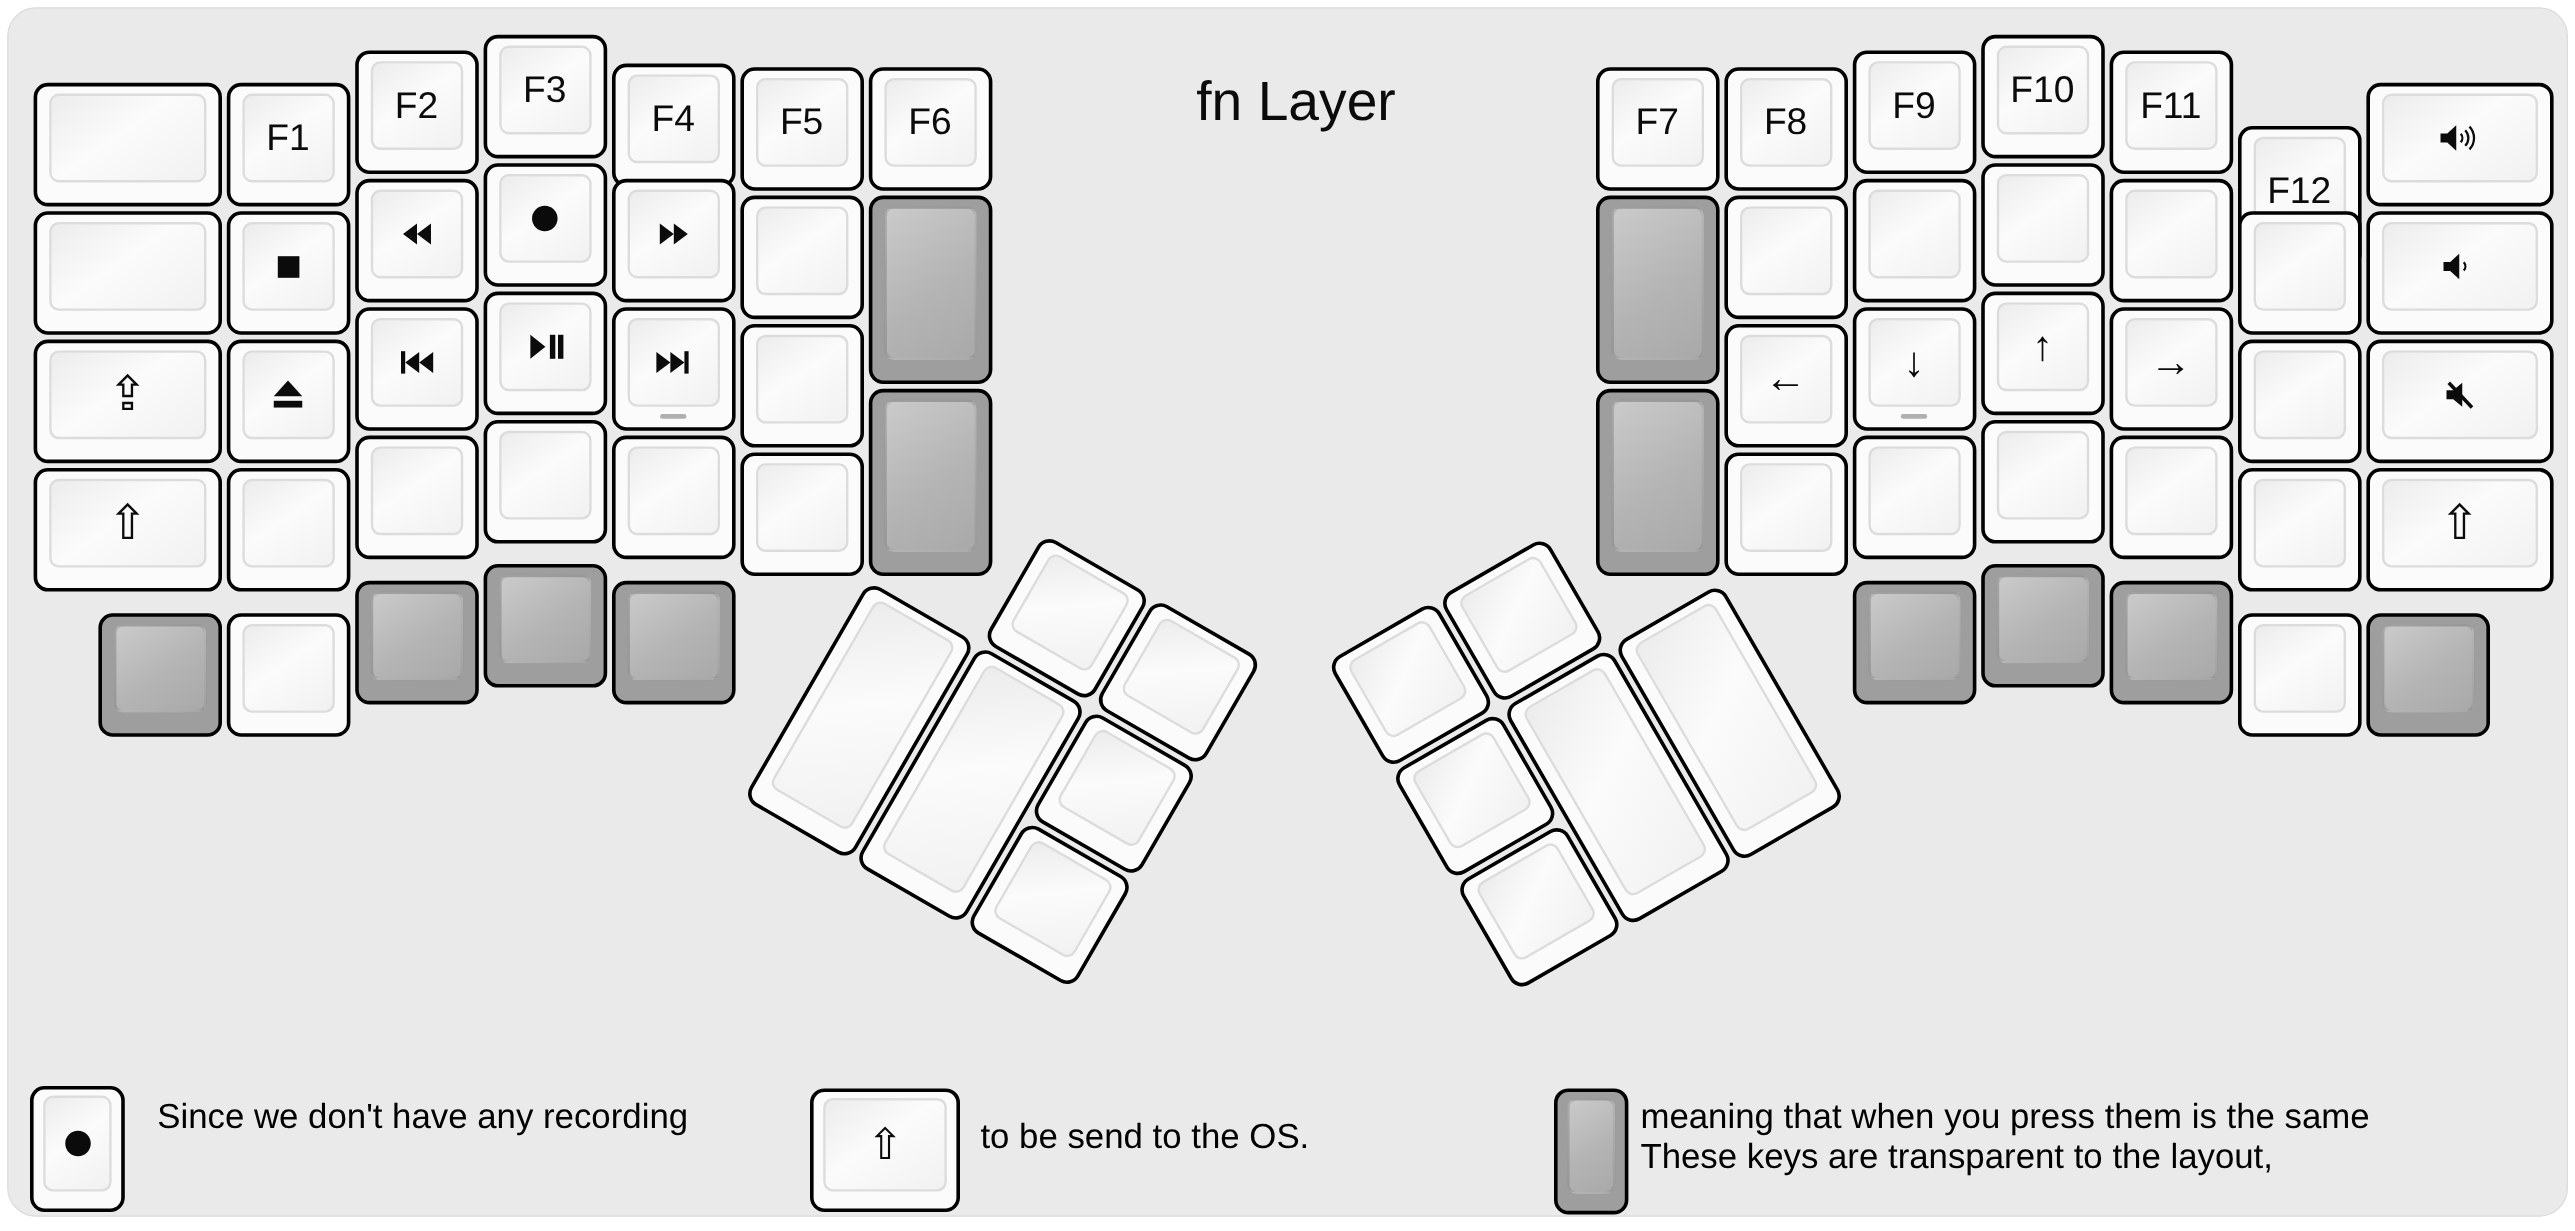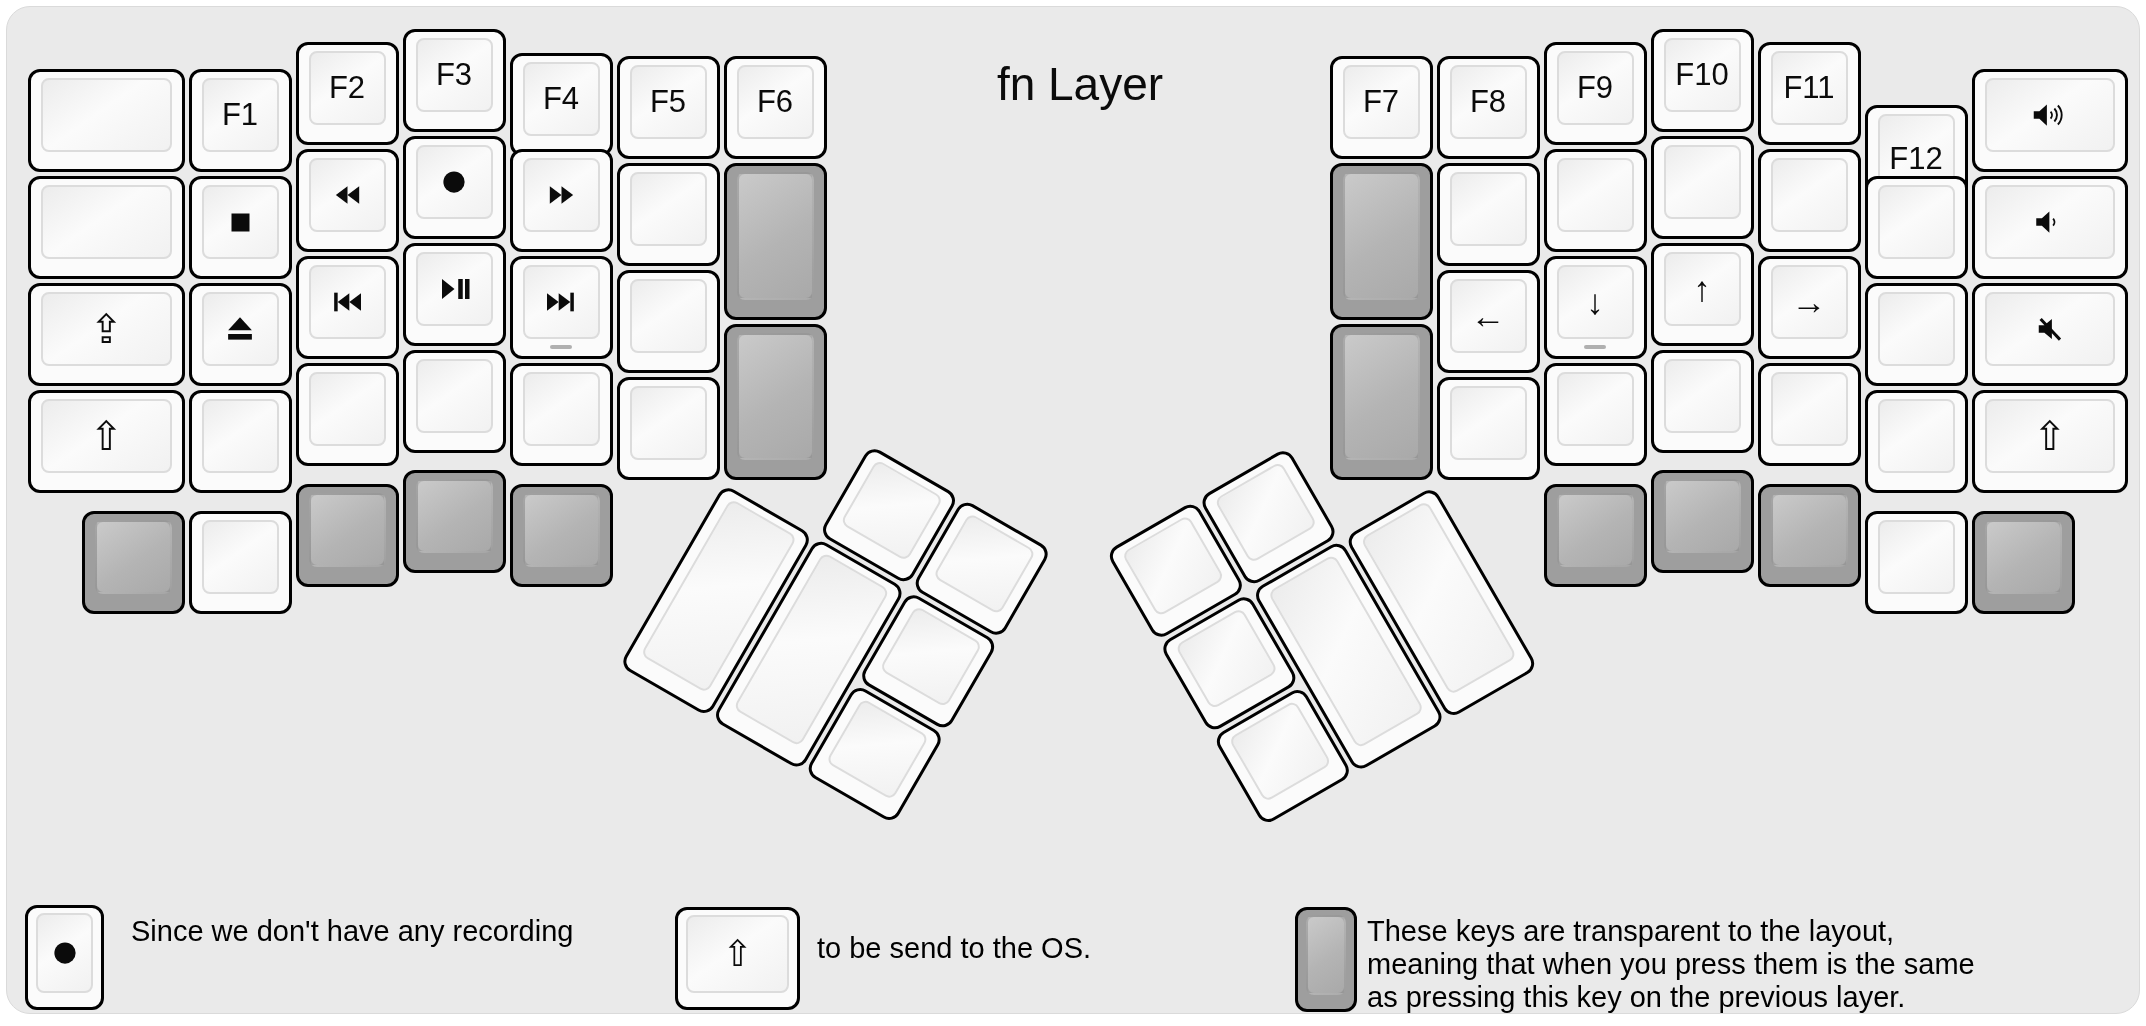--- a/index.html
+++ b/index.html
@@ -358,23 +358,22 @@
     </div>
 
   <div id="legend">
     <div class="legend-text" style="left:110px;top:908px;margin-left:14px;">
       <div>Since we don't have any recording</div>
     </div>
     <div class="legend-text" style="left:810px;top:925px;">
       <div>to be send to the OS.</div>
     </div>
     <div class="legend-text" style="left:1360px;top:908px;">
+      <div>meaning that when you press them is the same</div>
       <div>These keys are transparent to the layout,</div>
-      <div>meaning that when you press them is the same</div>
-      <div>as pressing this key on the previous layer.</div>
     </div>
   <div class="key white" style="left: 18px; top: 898px; width: 79px; height: 105px;">
         <div class="keytop" style="inset: 5px 8px 14px;">
           <svg class="ic" width="30" height="30" viewBox="0 0 24 24">
             <circle cx="12" cy="12" r="8.5" fill="#0b0b0b"></circle>
           </svg>
         </div>
       </div>
       <div class="key white" style="left: 668px; top: 900px; width: 125px; height: 103px;">
         <div class="keytop" style="inset: 5px 8px 14px;">

